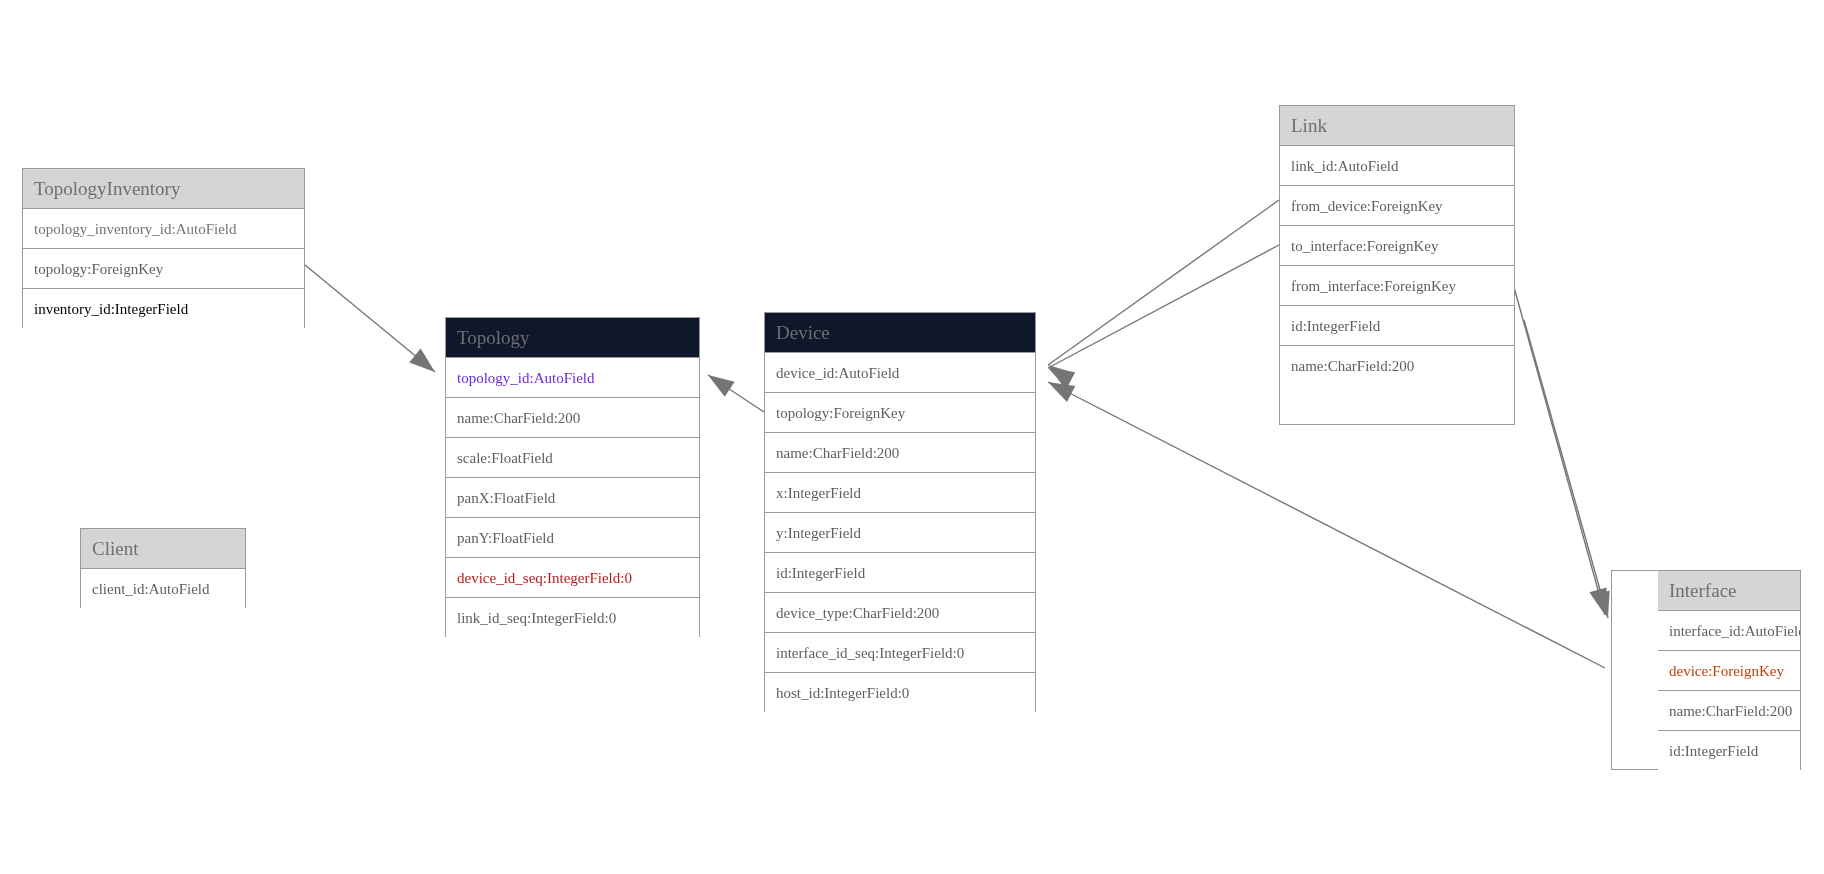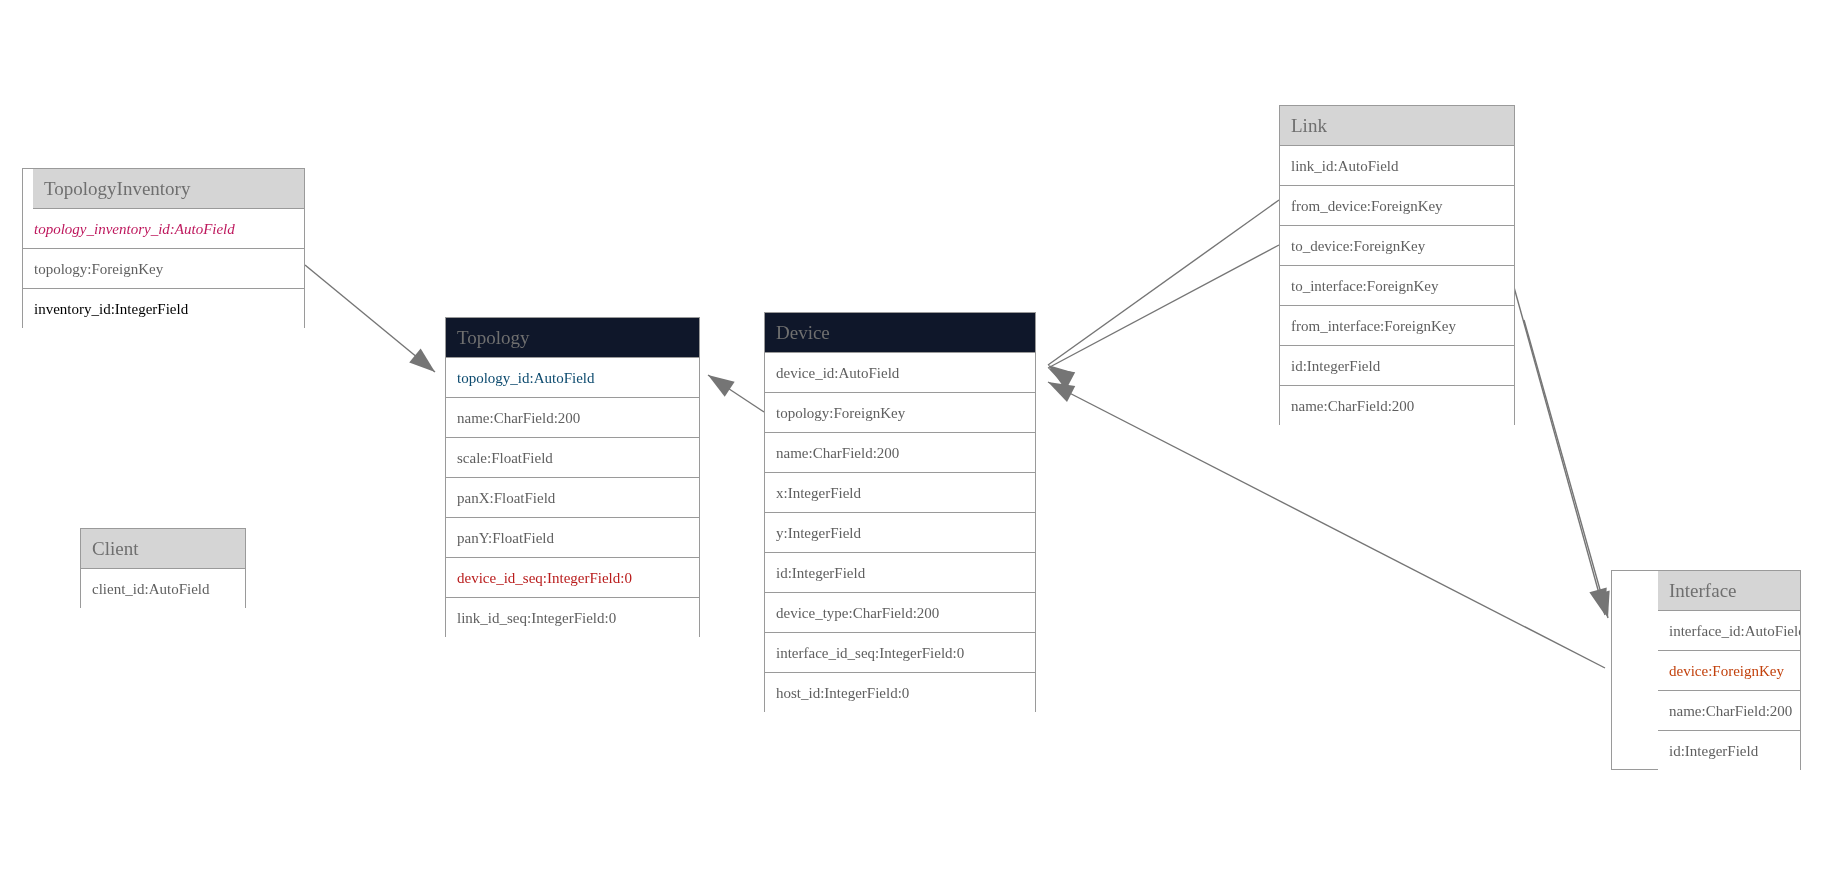--- a/index.html
+++ b/index.html
@@ -92,32 +92,32 @@
         <polygon points="1608,618 1592.3001626867892,595.4054186066943 1609.6286141224657,590.5346105791288" fill="#757575"></polygon>
       </g>
       <g>
         <polyline points="1605,668 1048,382" fill="none" stroke="#757575" stroke-width="1.4"></polyline>
         <polygon points="1048,382 1075.238707049102,385.87979874390436 1067.0109443620456,401.8892934631477" fill="#757575"></polygon>
       </g>
     </svg>
 
   <div id="entities-layer">
       <div class="entity" style="left: 22px; top: 168px; width: 283px; height: 160px; border-color: rgb(154, 154, 154);">
-        <div class="entity-header" style="background: rgb(213, 213, 213); border-bottom-color: rgb(154, 154, 154); margin-left: 10px;">TopologyInventory</div>
-        <div class="entity-row" style="border-bottom-color: rgb(154, 154, 154); color: #be185d; font-style: italic;">topology_inventory_id:AutoField</div>
+        <div class="entity-header" style="background: rgb(213, 213, 213); border-bottom-color: rgb(154, 154, 154);">TopologyInventory</div>
+        <div class="entity-row" style="border-bottom-color: rgb(154, 154, 154); color: #737373;">topology_inventory_id:AutoField</div>
         <div class="entity-row" style="border-bottom-color: rgb(154, 154, 154); color: rgb(95, 95, 95);">topology:ForeignKey</div>
         <div class="entity-row" style="border-bottom-color: rgb(154, 154, 154); color: #000000;">inventory_id:IntegerField</div>
       </div>
       <div class="entity" style="left: 80px; top: 528px; width: 166px; height: 80px; border-color: rgb(154, 154, 154);">
         <div class="entity-header" style="background: rgb(213, 213, 213); border-bottom-color: rgb(154, 154, 154);">Client</div>
         <div class="entity-row" style="border-bottom-color: rgb(154, 154, 154); color: rgb(95, 95, 95);">client_id:AutoField</div>
       </div>
       <div class="entity" style="left: 445px; top: 317px; width: 255px; height: 320px; border-color: rgb(154, 154, 154);">
         <div class="entity-header" style="background: #0f172a; border-bottom-color: rgb(154, 154, 154);">Topology</div>
-        <div class="entity-row" style="border-bottom-color: rgb(154, 154, 154); color: #0c4a6e;">topology_id:AutoField</div>
+        <div class="entity-row" style="border-bottom-color: rgb(154, 154, 154); color: #6d28d9;">topology_id:AutoField</div>
         <div class="entity-row" style="border-bottom-color: rgb(154, 154, 154); color: rgb(95, 95, 95);">name:CharField:200</div>
         <div class="entity-row" style="border-bottom-color: rgb(154, 154, 154); color: rgb(95, 95, 95);">scale:FloatField</div>
         <div class="entity-row" style="border-bottom-color: rgb(154, 154, 154); color: rgb(95, 95, 95);">panX:FloatField</div>
         <div class="entity-row" style="border-bottom-color: rgb(154, 154, 154); color: rgb(95, 95, 95);">panY:FloatField</div>
         <div class="entity-row" style="border-bottom-color: rgb(154, 154, 154); color: #b91c1c;">device_id_seq:IntegerField:0</div>
         <div class="entity-row" style="border-bottom-color: rgb(154, 154, 154); color: rgb(95, 95, 95);">link_id_seq:IntegerField:0</div>
       </div>
       <div class="entity" style="left: 764px; top: 312px; width: 272px; height: 400px; border-color: rgb(154, 154, 154);">
         <div class="entity-header" style="background: #0f172a; border-bottom-color: rgb(154, 154, 154);">Device</div>
         <div class="entity-row" style="border-bottom-color: rgb(154, 154, 154); color: rgb(95, 95, 95);">device_id:AutoField</div>
@@ -127,21 +127,20 @@
         <div class="entity-row" style="border-bottom-color: rgb(154, 154, 154); color: rgb(95, 95, 95);">y:IntegerField</div>
         <div class="entity-row" style="border-bottom-color: rgb(154, 154, 154); color: rgb(95, 95, 95);">id:IntegerField</div>
         <div class="entity-row" style="border-bottom-color: rgb(154, 154, 154); color: rgb(95, 95, 95);">device_type:CharField:200</div>
         <div class="entity-row" style="border-bottom-color: rgb(154, 154, 154); color: rgb(95, 95, 95);">interface_id_seq:IntegerField:0</div>
         <div class="entity-row" style="border-bottom-color: rgb(154, 154, 154); color: rgb(95, 95, 95);">host_id:IntegerField:0</div>
       </div>
       <div class="entity" style="left: 1279px; top: 105px; width: 236px; height: 320px; border-color: rgb(154, 154, 154);">
         <div class="entity-header" style="background: rgb(213, 213, 213); border-bottom-color: rgb(154, 154, 154);">Link</div>
         <div class="entity-row" style="border-bottom-color: rgb(154, 154, 154); color: rgb(95, 95, 95);">link_id:AutoField</div>
         <div class="entity-row" style="border-bottom-color: rgb(154, 154, 154); color: rgb(95, 95, 95);">from_device:ForeignKey</div>
-        <div class="entity-row" style="border-bottom-color: rgb(154, 154, 154); color: rgb(95, 95, 95);">to_device:ForeignKey</div>
         <div class="entity-row" style="border-bottom-color: rgb(154, 154, 154); color: rgb(95, 95, 95);">to_interface:ForeignKey</div>
         <div class="entity-row" style="border-bottom-color: rgb(154, 154, 154); color: rgb(95, 95, 95);">from_interface:ForeignKey</div>
         <div class="entity-row" style="border-bottom-color: rgb(154, 154, 154); color: rgb(95, 95, 95);">id:IntegerField</div>
         <div class="entity-row" style="border-bottom-color: rgb(154, 154, 154); color: rgb(95, 95, 95);">name:CharField:200</div>
       </div>
       <div class="entity" style="left: 1611px; top: 570px; width: 190px; height: 200px; border-color: rgb(154, 154, 154); padding-left: 46px;">
         <div class="entity-header" style="background: rgb(213, 213, 213); border-bottom-color: rgb(154, 154, 154);">Interface</div>
         <div class="entity-row" style="border-bottom-color: rgb(154, 154, 154); color: rgb(95, 95, 95);">interface_id:AutoField</div>
         <div class="entity-row" style="border-bottom-color: rgb(154, 154, 154); color: #c2410c;">device:ForeignKey</div>
         <div class="entity-row" style="border-bottom-color: rgb(154, 154, 154); color: rgb(95, 95, 95);">name:CharField:200</div>

